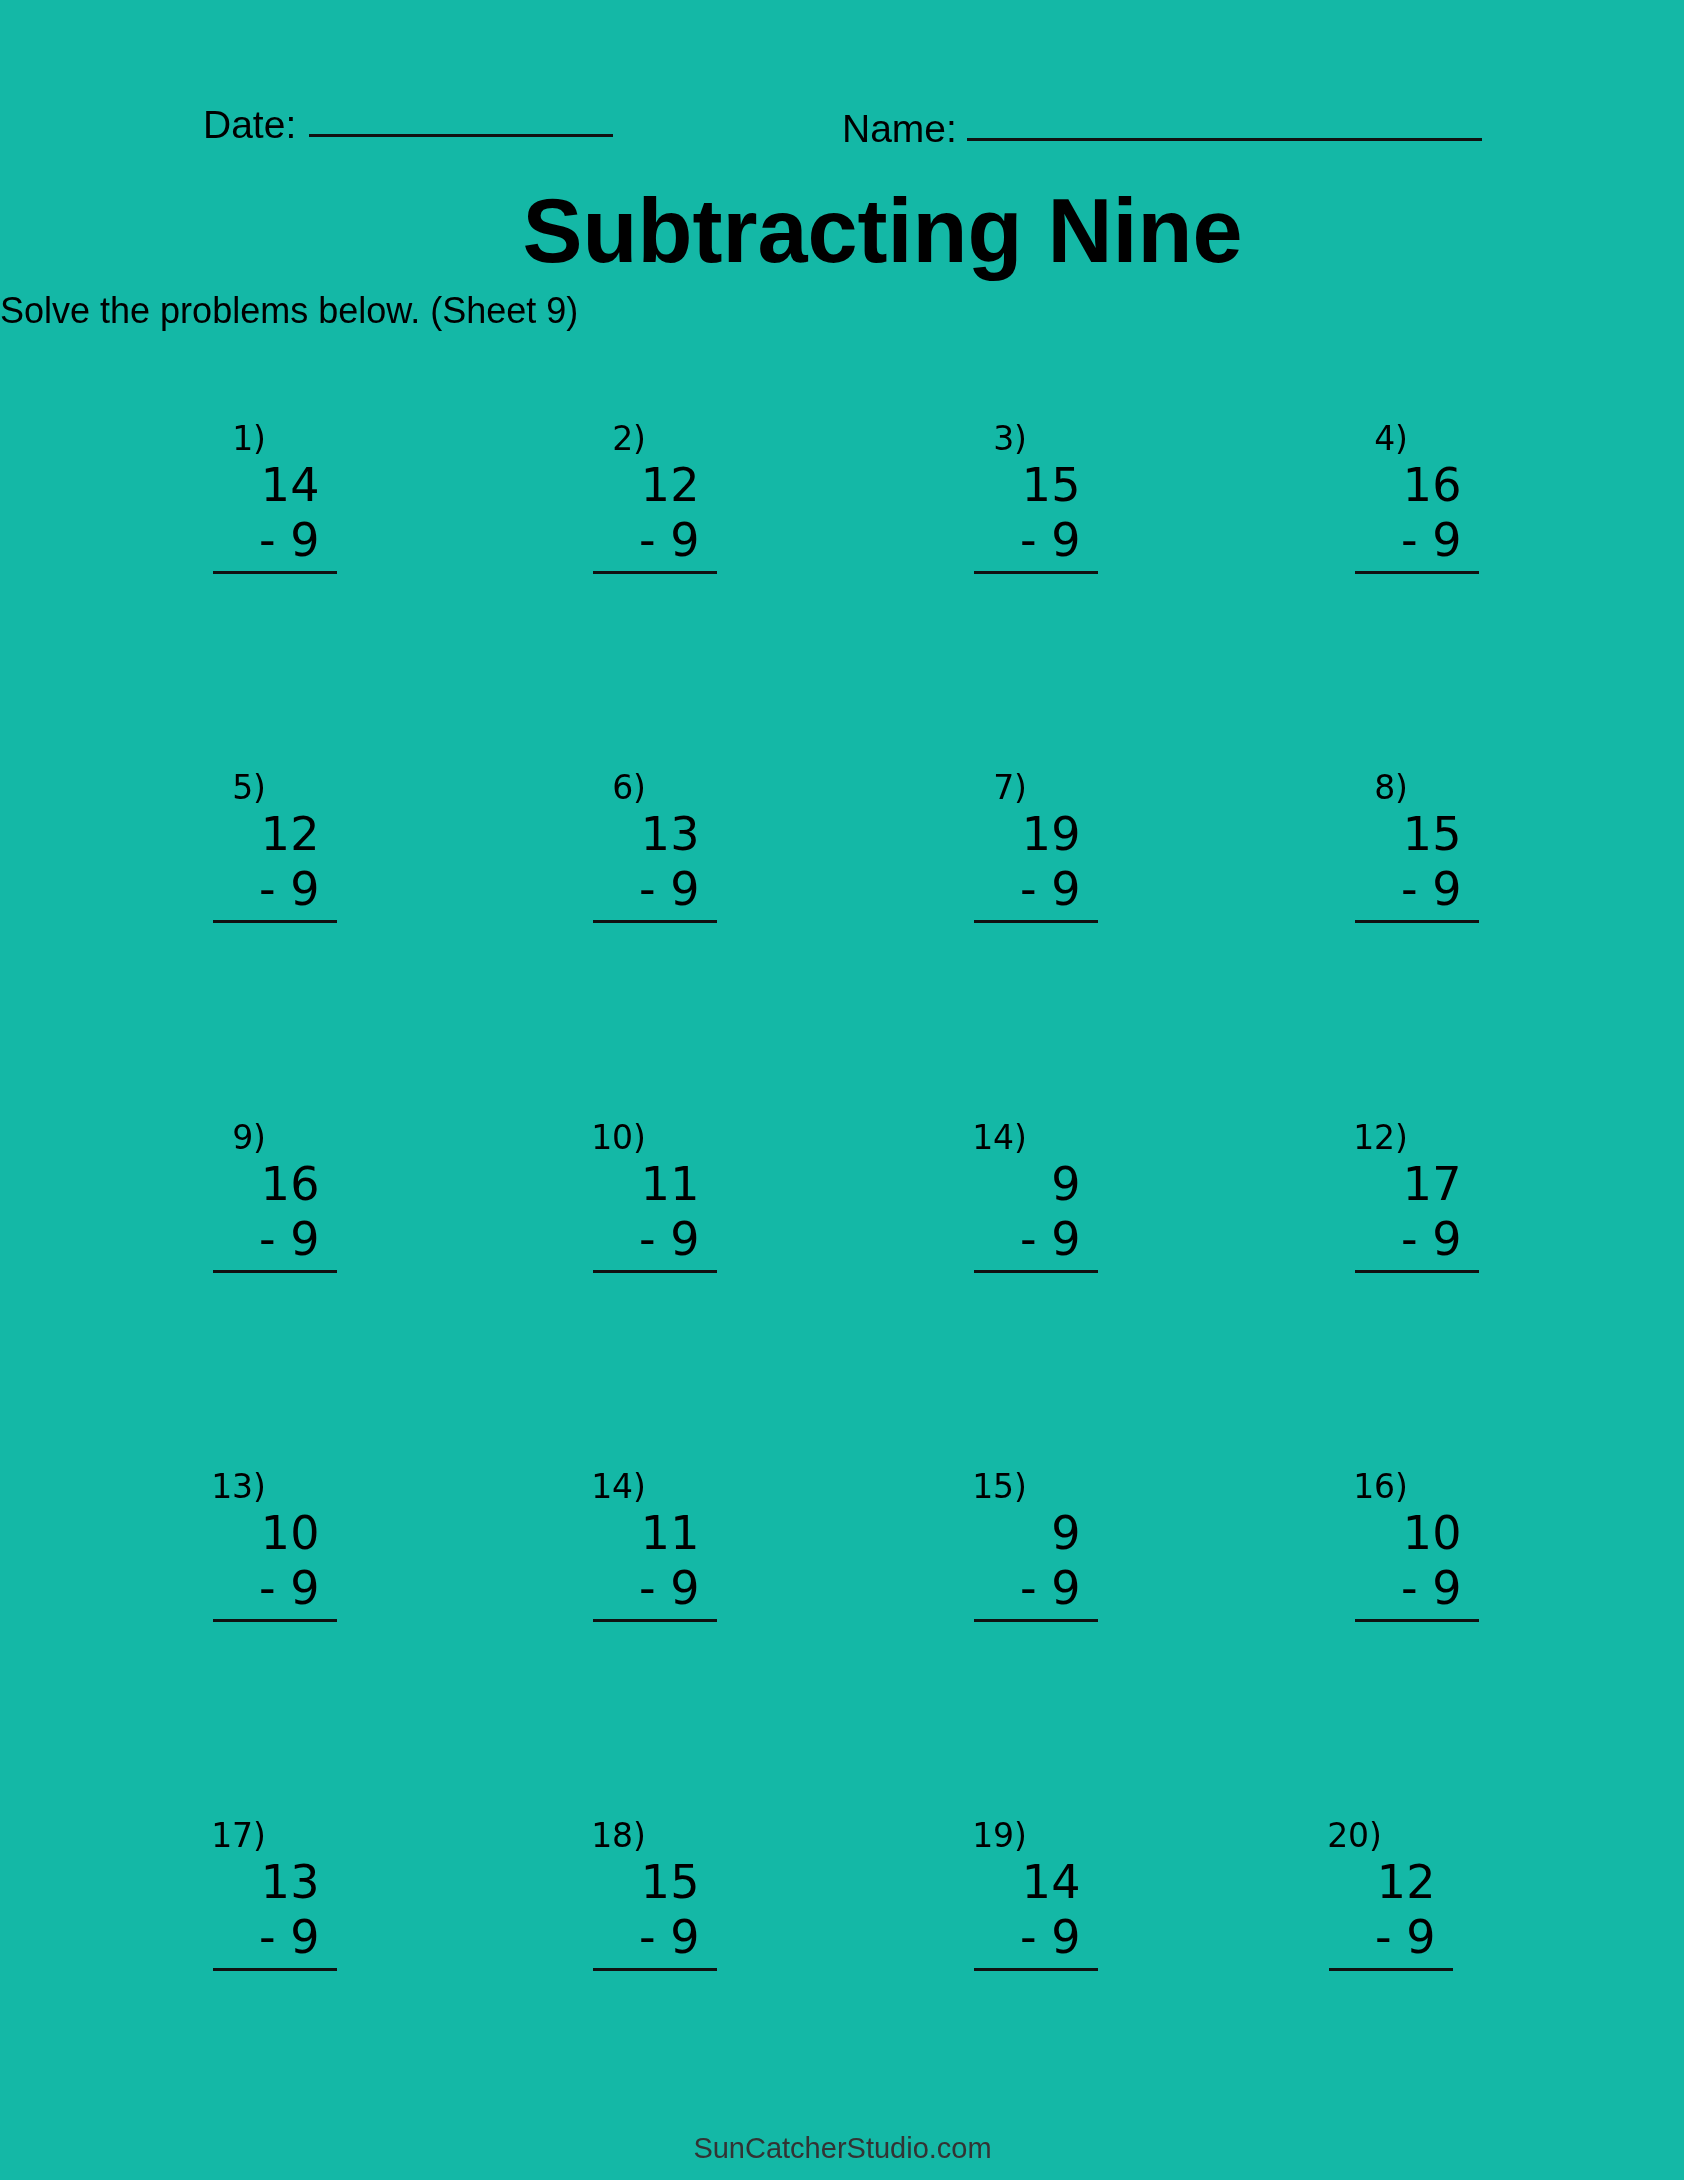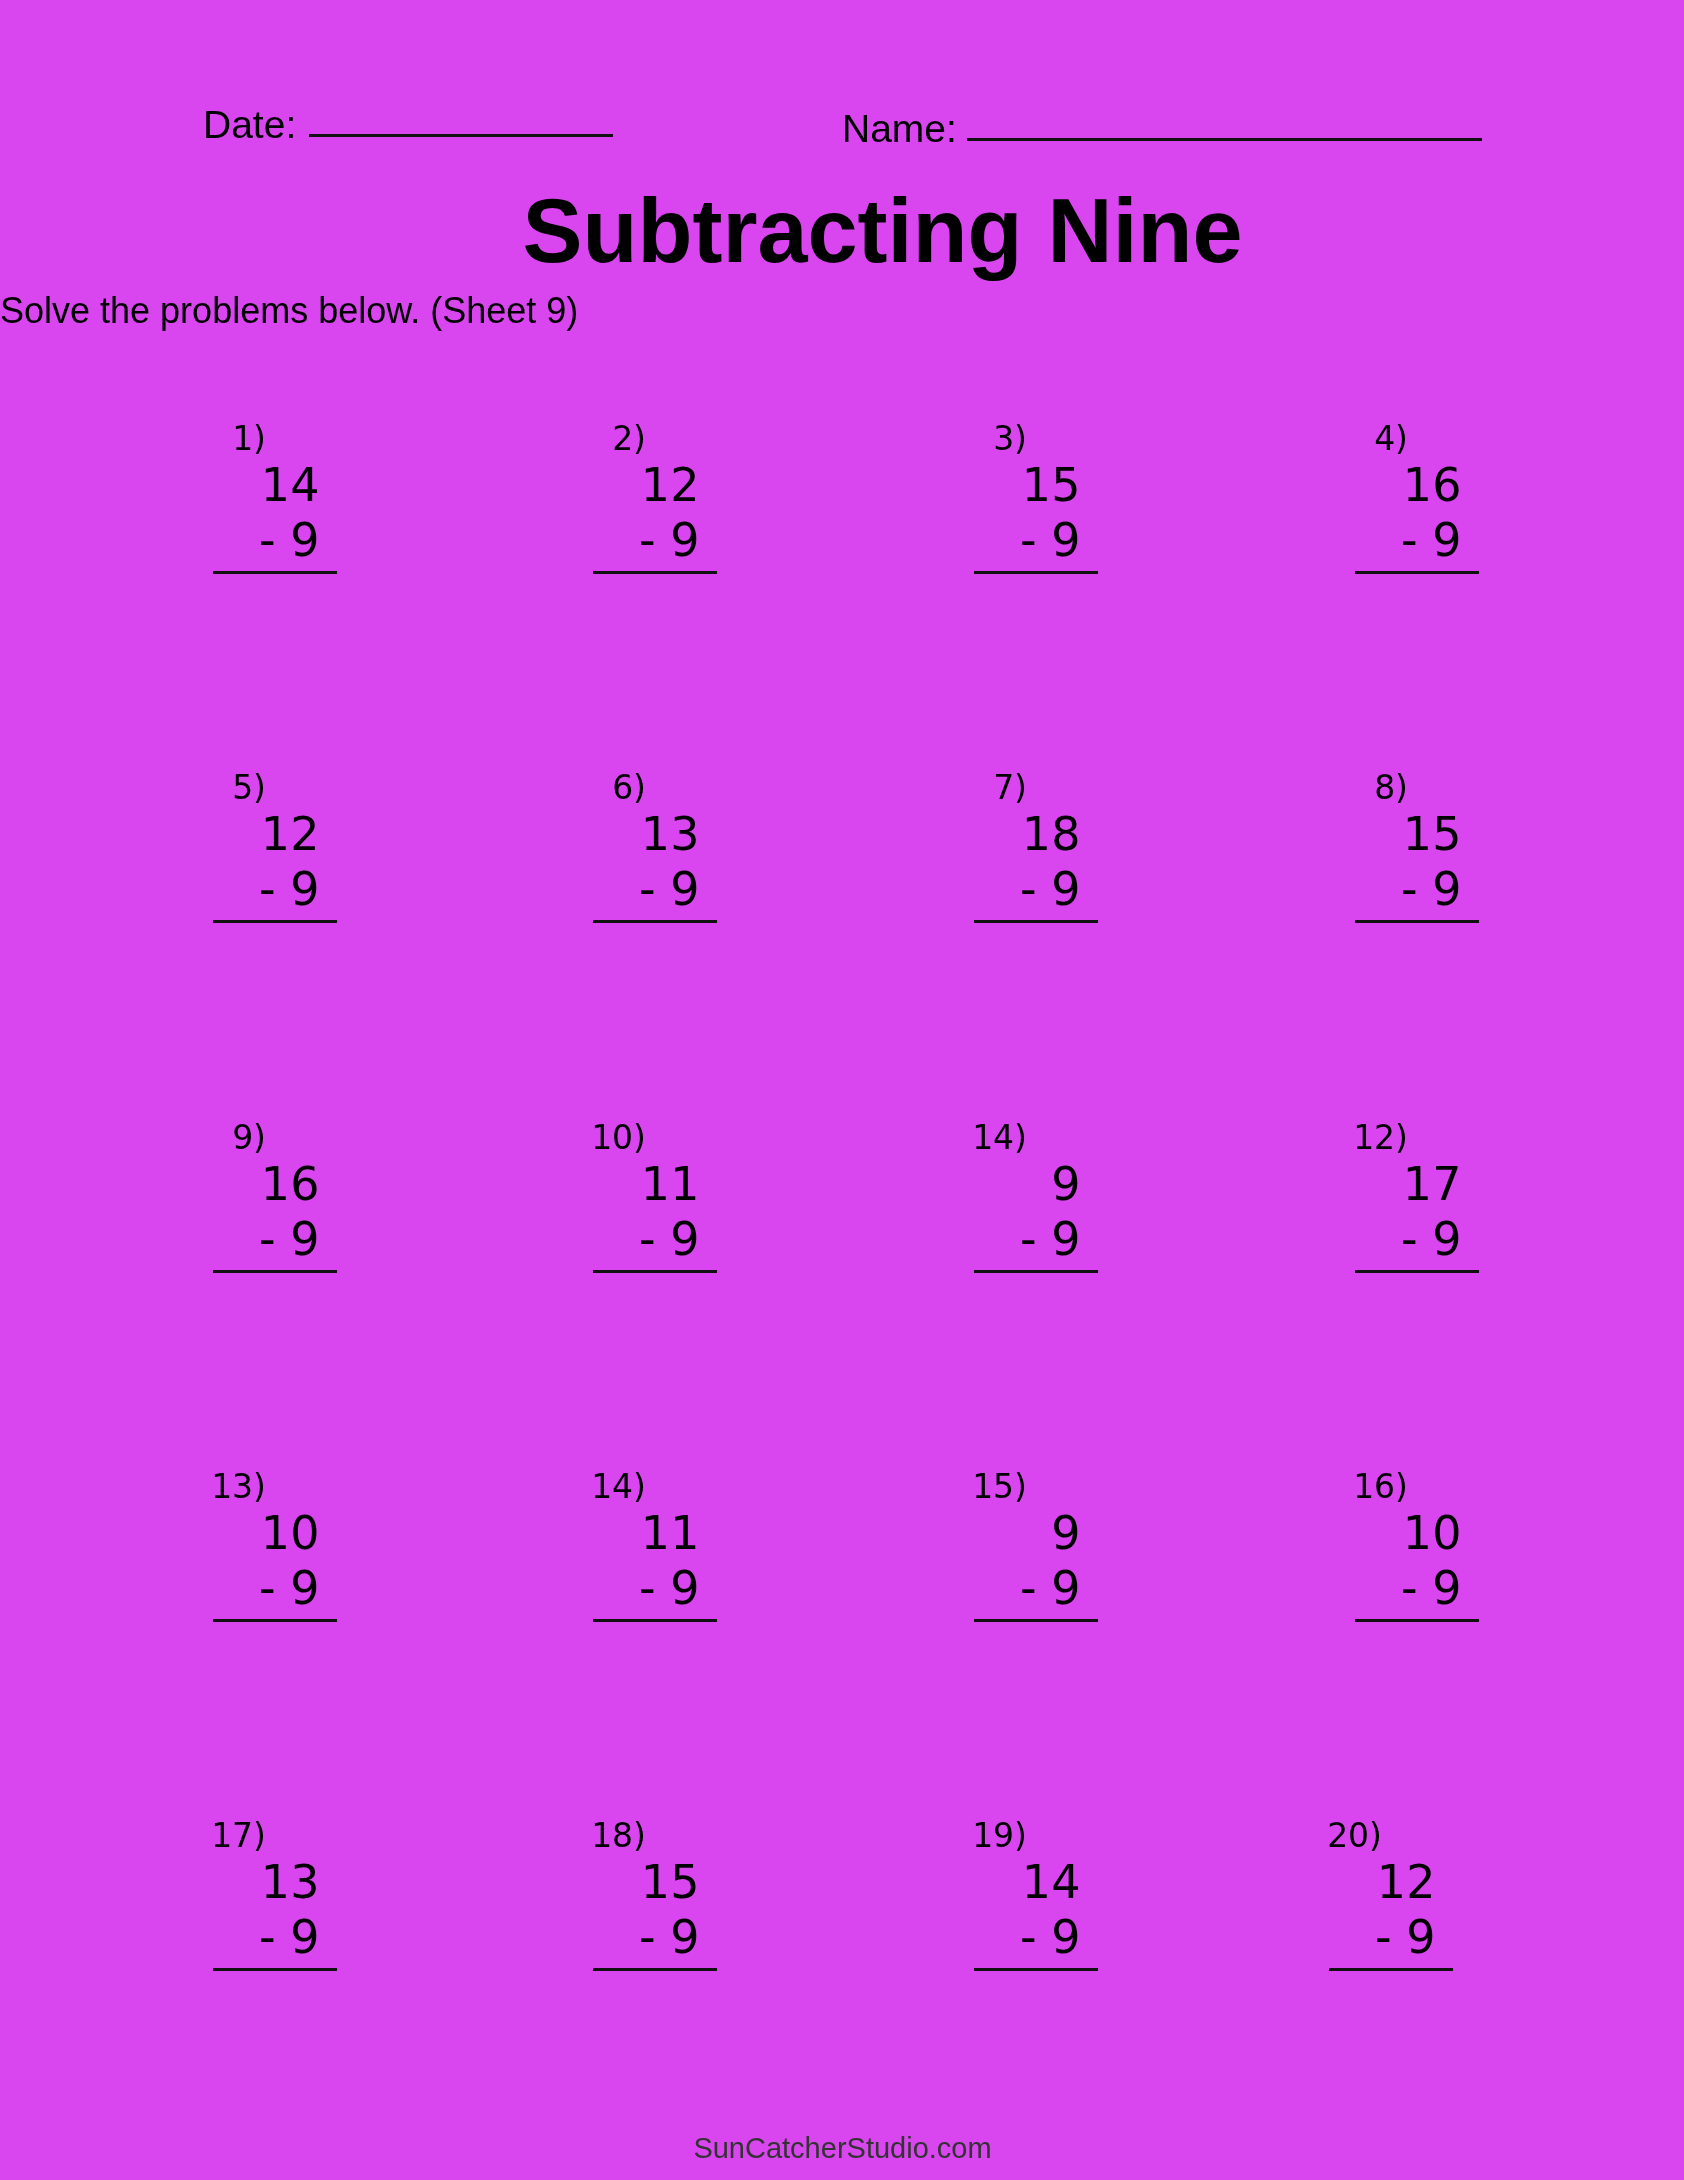--- a/index.html
+++ b/index.html
@@ -1,17 +1,17 @@
 <!DOCTYPE html>
 <html style="font-size:13.6px"><head>
   <meta charset="utf-8">
   <style>
     html, body { margin: 0; padding: 0; background: #ffffff; }
     body { width: 1685px; height: 2181px; position: relative; overflow: hidden; color: #000; }
-    .page { position: absolute; left: 0; top: 0; width: 1685px; height: 2181px; background: #d946ef; }
+    .page { position: absolute; left: 0; top: 0; width: 1685px; height: 2181px; background: #14b8a6; }
 
     .hdr-label {
       position: absolute; font-family: "Liberation Sans", sans-serif;
       font-size: 39px; line-height: 1; color: #000; white-space: nowrap;
     }
     .hdr-line { position: absolute; height: 2.6px; background: #111; }
 
     .title {
       position: absolute; left: 0; width: 1685px; top: 186px; text-align: center;
       font-family: "Liberation Sans", sans-serif; font-weight: bold;
@@ -86,21 +86,21 @@
     <div class="p-line"></div>
   </div>
   <div class="problem" style="left:572px; top:771px;">
     <span class="p-label">6)</span>
     <span class="p-top">13</span>
     <span class="p-sub">- 9</span>
     <div class="p-line"></div>
   </div>
   <div class="problem" style="left:953px; top:771px;">
     <span class="p-label">7)</span>
-    <span class="p-top">18</span>
+    <span class="p-top">19</span>
     <span class="p-sub">- 9</span>
     <div class="p-line"></div>
   </div>
   <div class="problem" style="left:1334px; top:771px;">
     <span class="p-label">8)</span>
     <span class="p-top">15</span>
     <span class="p-sub">- 9</span>
     <div class="p-line"></div>
   </div>
 

